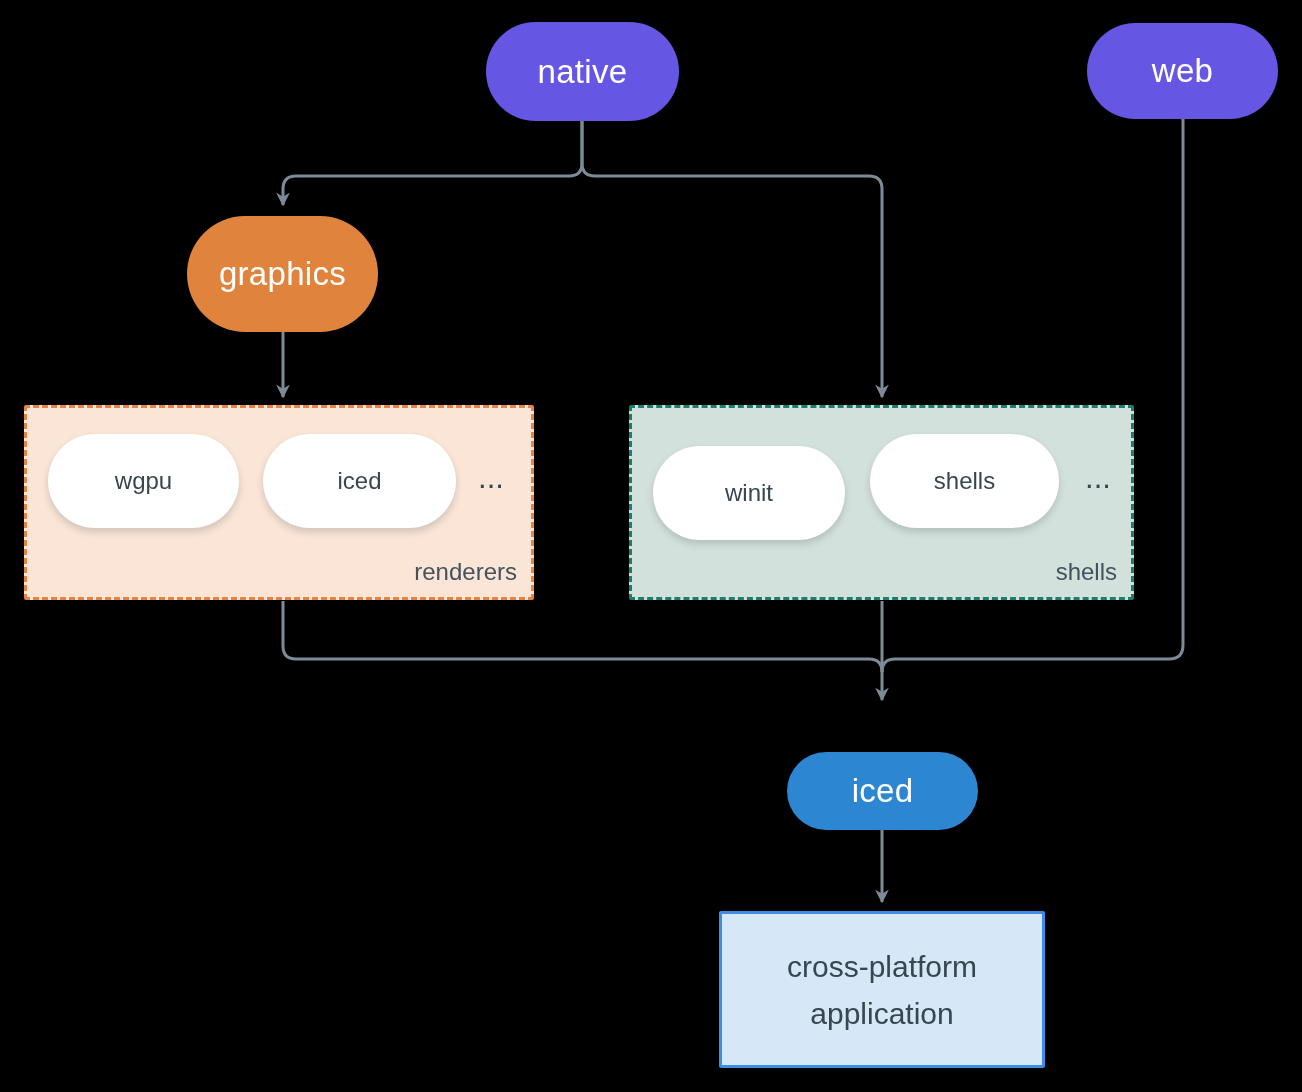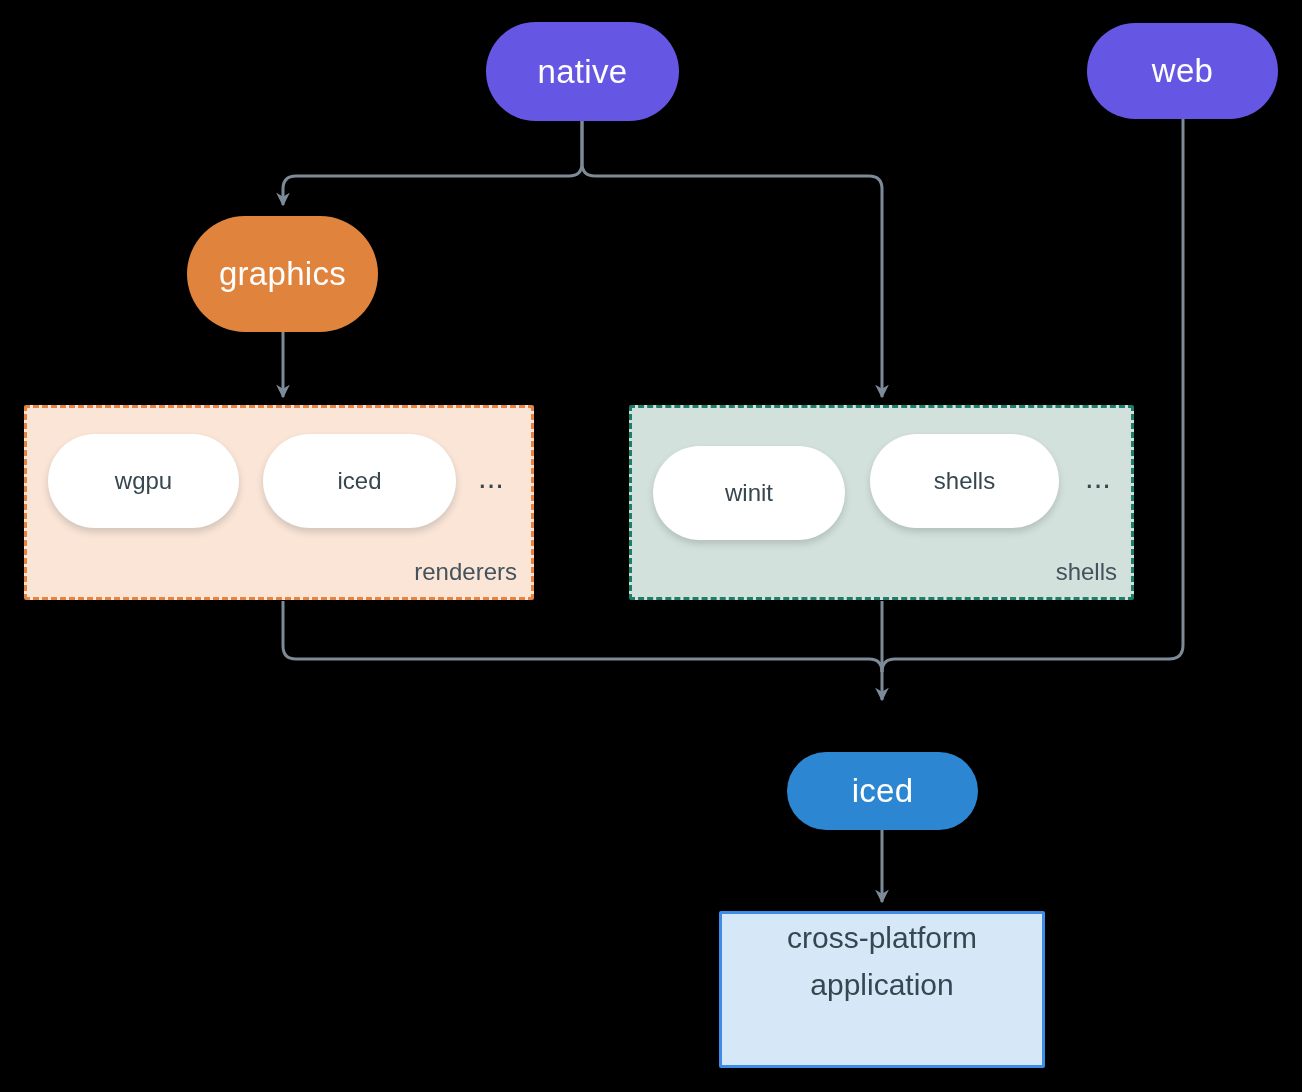--- a/index.html
+++ b/index.html
@@ -95,20 +95,21 @@
     position: absolute;
     left: 719px; top: 911px;
     width: 326px; height: 157px;
     box-sizing: border-box;
     background: var(--app_bg, #d6e7f8);
     border: 3px solid var(--app_border, #3d8ce8);
     border-radius: 2px;
     display: flex;
     flex-direction: column;
     align-items: center;
+    justify-content: center;
     color: var(--text_dark, #37474f);
     font-size: 30px;
     line-height: 47px;
   }
 </style>
 </head>
 <body>
 
 <div class="canvas">
 

